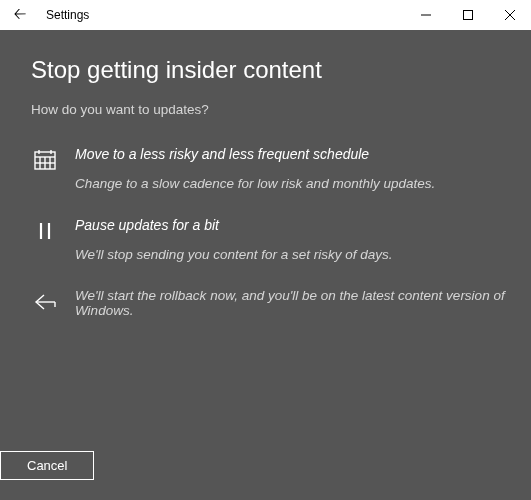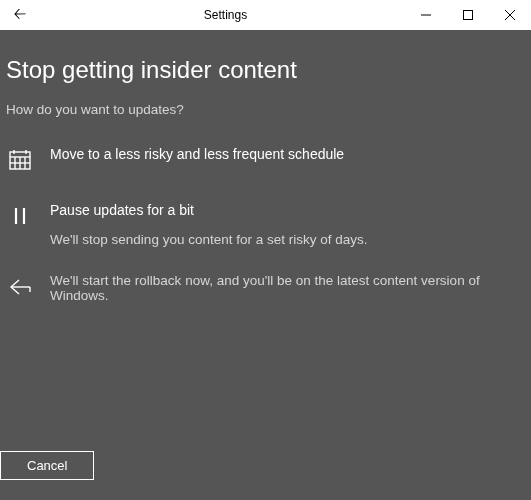--- a/index.html
+++ b/index.html
@@ -25,61 +25,61 @@
       height: 30px;
       display: flex;
       align-items: center;
       justify-content: center;
       font-size: 16px;
     }
     .title {
       font-size: 12px;
       padding-left: 6px;
       flex: 1;
-      text-align: center;
     }
     .win-controls {
       display: flex;
     }
     .win-btn {
       width: 42px;
       height: 30px;
       display: flex;
       align-items: center;
       justify-content: center;
       font-size: 11px;
     }
     .modal-area {
       position: absolute;
       top: 30px;
       left: 0;
       right: 0;
       bottom: 0;
       background: #555555;
-      padding: 26px 22px 0 6px;
+      padding: 26px 22px 0 31px;
       color: #e8e8e8;
     }
     .modal-heading {
       font-size: 24px;
       font-weight: 300;
       color: #ffffff;
       margin-bottom: 16px;
     }
     .modal-para {
       font-size: 13.5px;
       line-height: 1.45;
       margin-bottom: 14px;
       color: #d6d6d6;
     }
     .option {
       display: flex;
       gap: 16px;
       margin-top: 26px;
       margin-bottom: 22px;
       cursor: pointer;
+      font-style: italic;
     }
     .option-icon {
       width: 28px;
       flex: 0 0 28px;
       display: flex;
       justify-content: center;
       padding-top: 2px;
     }
     .option-icon svg {
       width: 24px;
@@ -168,20 +168,21 @@
           <line x1="7" y1="9" x2="7" y2="21"></line>
           <line x1="12" y1="9" x2="12" y2="21"></line>
           <line x1="17" y1="9" x2="17" y2="21"></line>
           <line x1="2" y1="15" x2="22" y2="15"></line>
           <line x1="6" y1="2" x2="6" y2="6"></line>
           <line x1="18" y1="2" x2="18" y2="6"></line>
         </svg>
     </div>
     <div class="option-text">
       <div class="option-title">Move to a less risky and less frequent schedule</div>
+      <div class="option-desc">Change to a slow cadence for low risk and monthly updates.</div>
     </div>
   </div>
 
   <div class="option">
     <div class="option-icon">
       <svg viewBox="0 0 24 24">
           <line x1="8" y1="4" x2="8" y2="20" stroke-width="2.2"></line>
           <line x1="16" y1="4" x2="16" y2="20" stroke-width="2.2"></line>
         </svg>
     </div>

